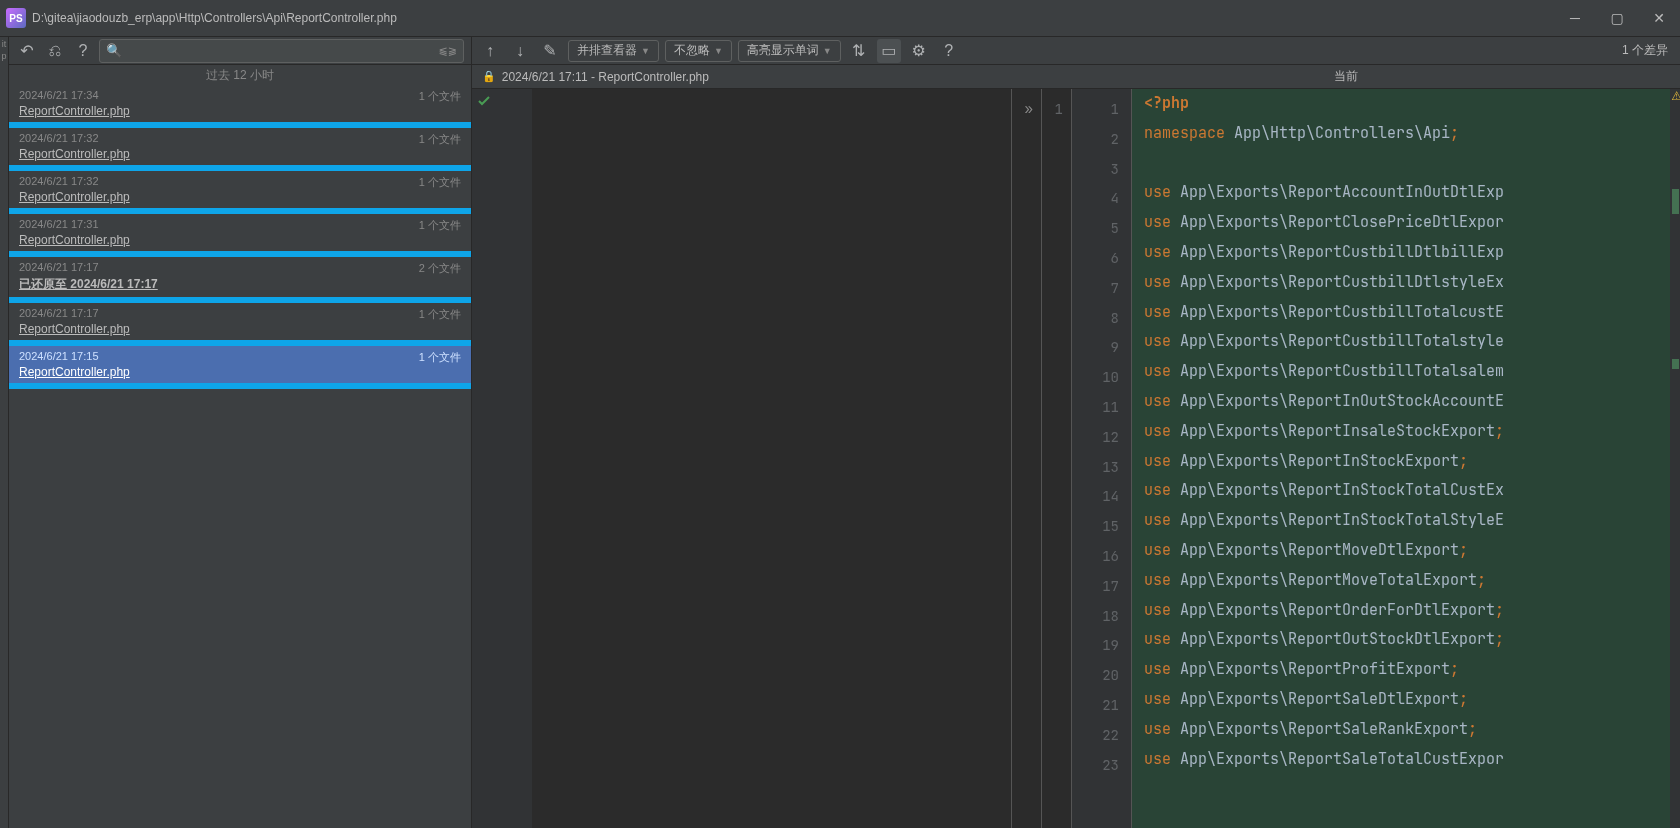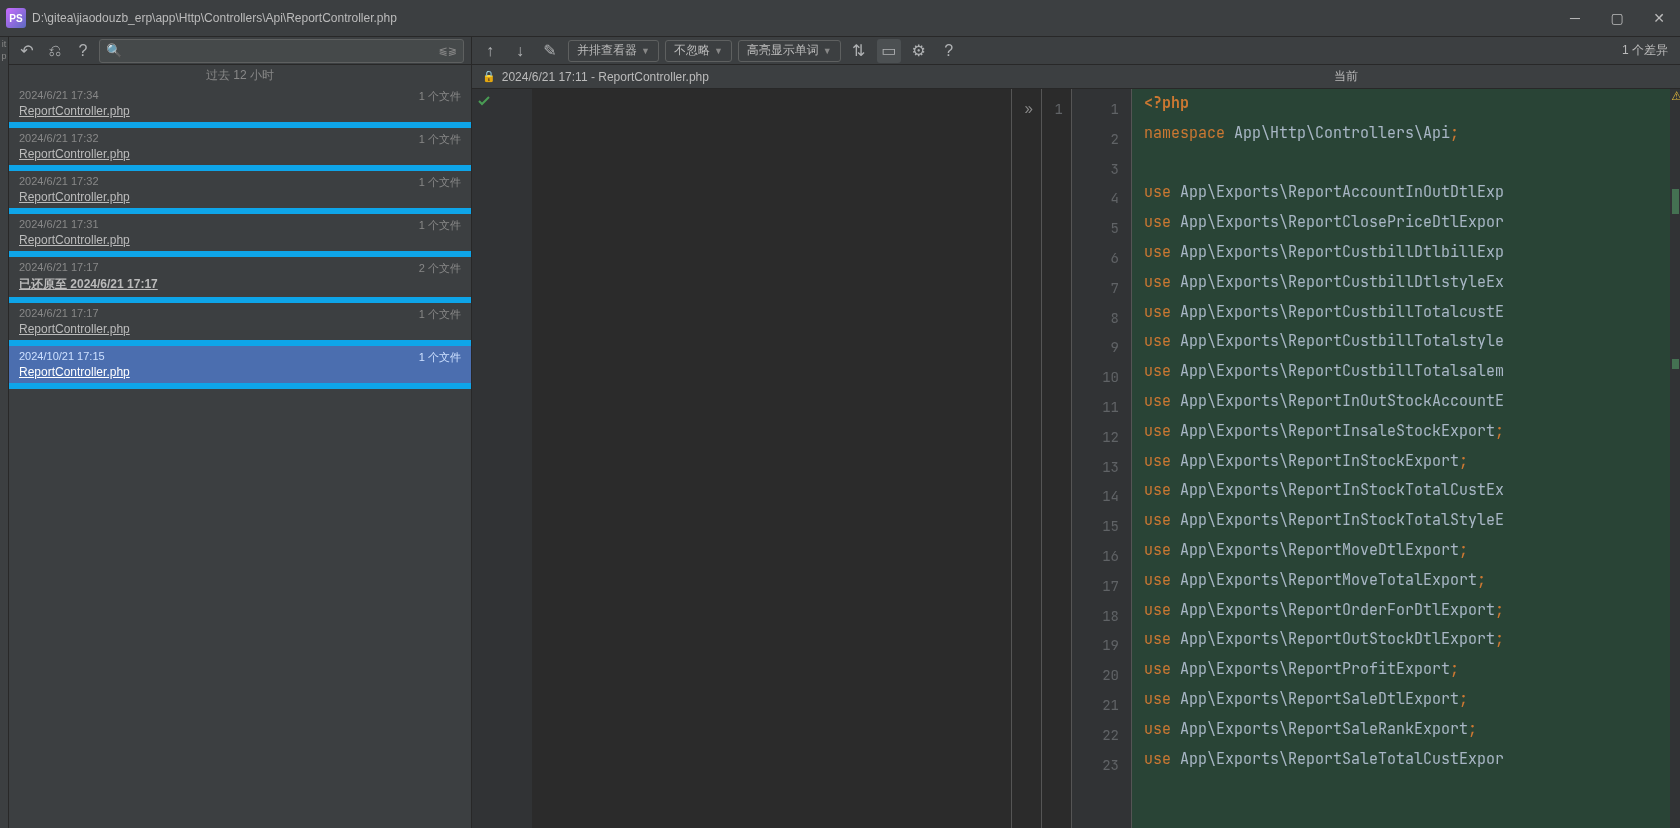--- a/index.html
+++ b/index.html
@@ -155,21 +155,21 @@
         </div>
         <div class="hist-item">
           <div class="hist-top">
             <span>2024/6/21 17:17</span>
             <span>1 个文件</span>
           </div>
           <div class="hist-name">ReportController.php</div>
         </div>
         <div class="hist-item selected">
           <div class="hist-top">
-            <span>2024/10/21 17:15</span>
+            <span>2024/6/21 17:15</span>
             <span>1 个文件</span>
           </div>
           <div class="hist-name">ReportController.php</div>
         </div>
       </div>
   </div>
 
   <div class="diff-area">
     <div class="diff-toolbar">
       <div class="tbtn">↑</div>

